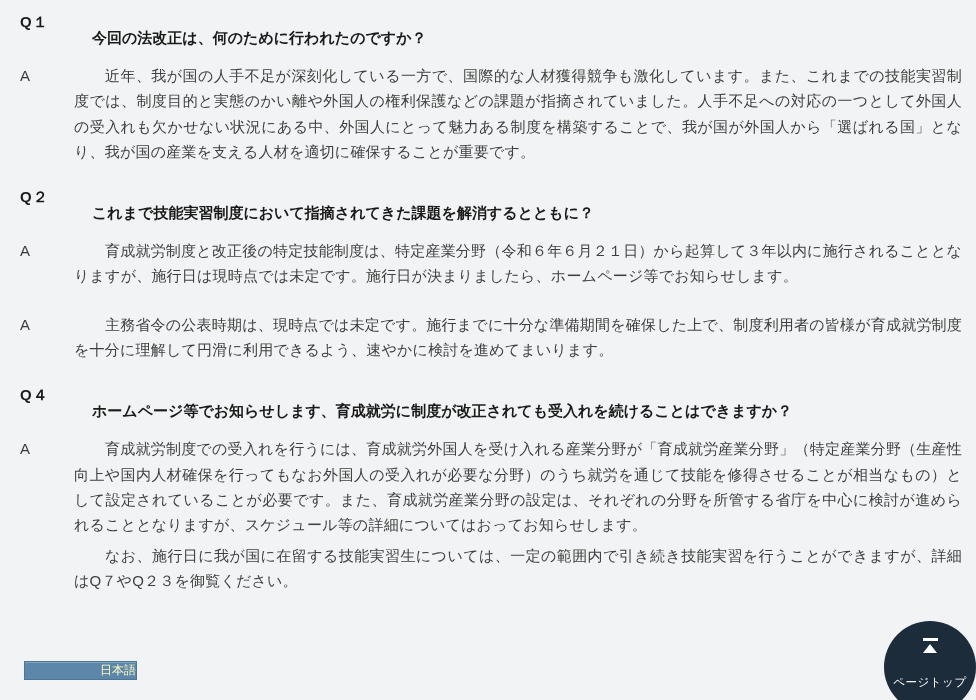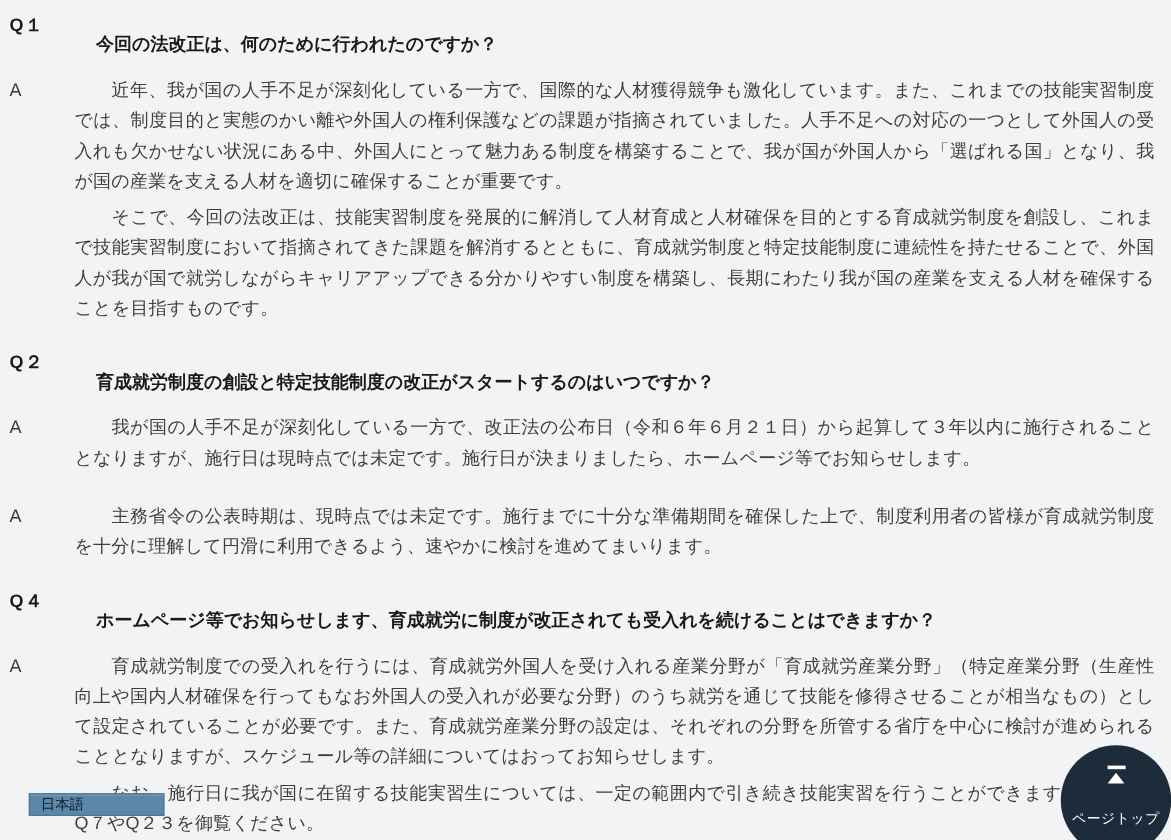--- a/index.html
+++ b/index.html
@@ -8,21 +8,21 @@
     position: relative;
     width: 976px;
     height: 700px;
     overflow: hidden;
     font-family: "Liberation Sans", "DejaVu Sans", sans-serif;
     background: #f2f3f4;
     padding-top: 12px;
   }
 
   
-  .qa-block { margin-bottom: 23px; }
+  .qa-block { margin-bottom: 23px; padding-left: 12px; }
 
   .qa-head { display: flex; align-items: flex-start; }
   .q-label {
     flex: 0 0 80px;
     padding-left: 8px;
     font-size: 15px;
     line-height: 20px;
     font-weight: bold;
     color: #1a1a1a;
     letter-spacing: 1px;
@@ -59,25 +59,26 @@
 
   
   .lang-btn {
     position: absolute;
     left: 24px;
     top: 661px;
     width: 113px;
     height: 19px;
     border: 1px solid #4c7697;
     box-shadow: inset 0 1px 0 rgba(255,255,255,0.25);
-    color: #0f172a;
+    color: #fef9c3;
     font-size: 12px;
     line-height: 17px;
     padding-left: 9px;
     cursor: pointer;
+    text-align: right;
   }
 
   
   .pagetop {
     position: absolute;
     left: 884px;
     top: 621px;
     width: 92px;
     height: 92px;
     border-radius: 50%;
@@ -100,34 +101,33 @@
 
 <section class="qa-block">
   <div class="qa-head">
     <div class="q-label">Q１</div>
     <div class="q-text">今回の法改正は、何のために行われたのですか？</div>
   </div>
   <div class="answer-wrap">
     <div class="a-label">A</div>
     <div class="paras">
       <p class="para">近年、我が国の人手不足が深刻化している一方で、国際的な人材獲得競争も激化しています。また、これまでの技能実習制度では、制度目的と実態のかい離や外国人の権利保護などの課題が指摘されていました。人手不足への対応の一つとして外国人の受入れも欠かせない状況にある中、外国人にとって魅力ある制度を構築することで、我が国が外国人から「選ばれる国」となり、我が国の産業を支える人材を適切に確保することが重要です。</p>
-      <p class="para">そこで、今回の法改正は、技能実習制度を発展的に解消して人材育成と人材確保を目的とする育成就労制度を創設し、これまで技能実習制度において指摘されてきた課題を解消するとともに、育成就労制度と特定技能制度に連続性を持たせることで、外国人が我が国で就労しながらキャリアアップできる分かりやすい制度を構築し、長期にわたり我が国の産業を支える人材を確保することを目指すものです。</p>
     </div>
   </div>
 </section>
 
 <section class="qa-block">
   <div class="qa-head">
     <div class="q-label">Q２</div>
-    <div class="q-text">育成就労制度の創設と特定技能制度の改正がスタートするのはいつですか？</div>
+    <div class="q-text">これまで技能実習制度において指摘されてきた課題を解消するとともに？</div>
   </div>
   <div class="answer-wrap">
     <div class="a-label">A</div>
     <div class="paras">
-      <p class="para">我が国の人手不足が深刻化している一方で、改正法の公布日（令和６年６月２１日）から起算して３年以内に施行されることとなりますが、施行日は現時点では未定です。施行日が決まりましたら、ホームページ等でお知らせします。</p>
+      <p class="para">育成就労制度と改正後の特定技能制度は、特定産業分野（令和６年６月２１日）から起算して３年以内に施行されることとなりますが、施行日は現時点では未定です。施行日が決まりましたら、ホームページ等でお知らせします。</p>
     </div>
   </div>
 </section>
 
 <section class="qa-block">
   <div class="answer-wrap">
     <div class="a-label">A</div>
     <div class="paras">
       <p class="para">主務省令の公表時期は、現時点では未定です。施行までに十分な準備期間を確保した上で、制度利用者の皆様が育成就労制度を十分に理解して円滑に利用できるよう、速やかに検討を進めてまいります。</p>
     </div>

